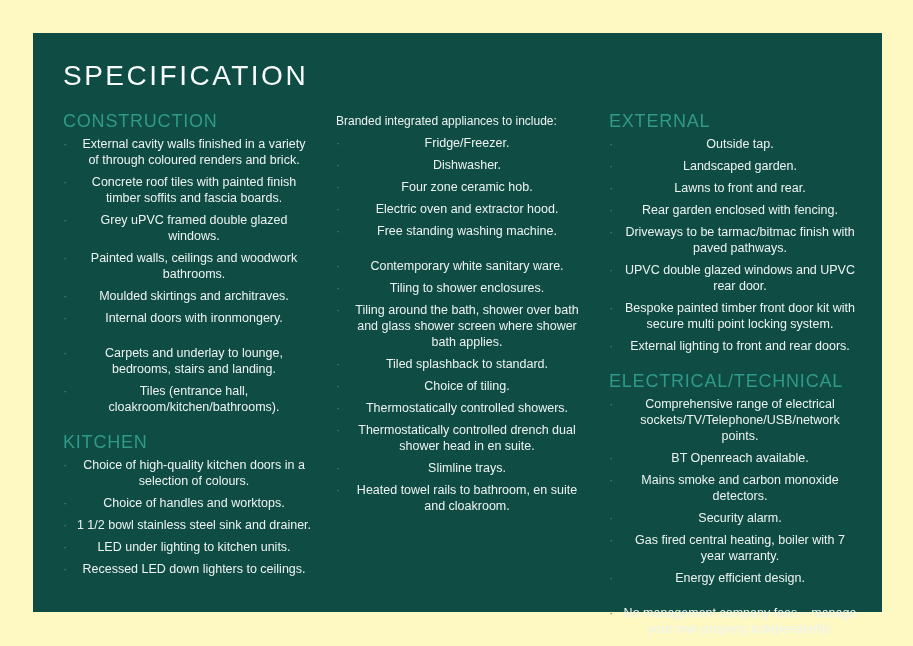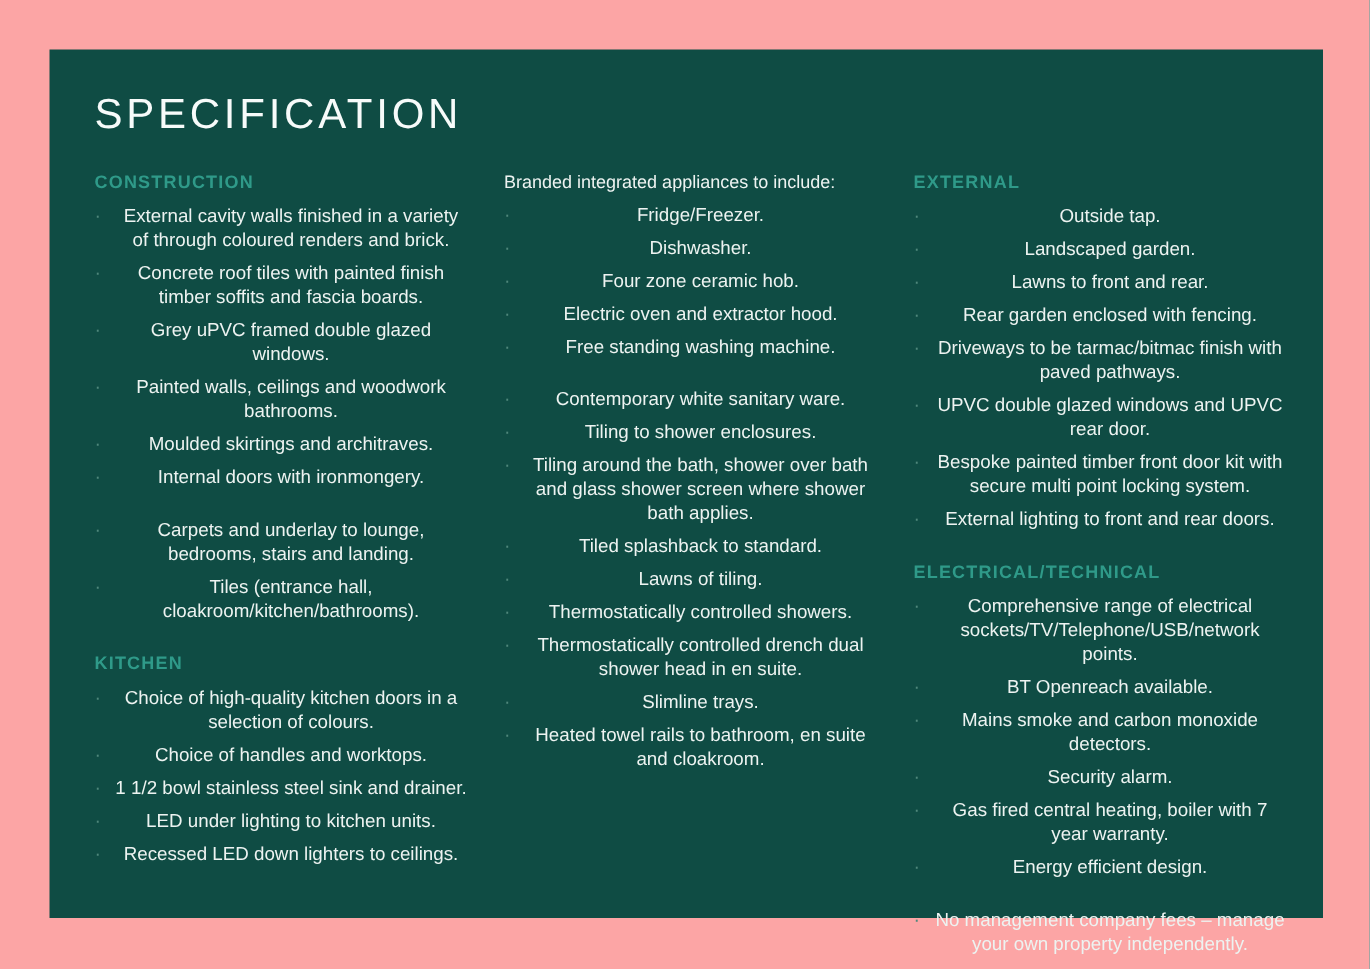--- a/index.html
+++ b/index.html
@@ -5,21 +5,21 @@
   html, body { margin: 0; padding: 0; }
   body {
     width: 913px; height: 646px;
     background: #ffffff;
     font-family: "Liberation Sans", sans-serif;
     overflow: hidden;
   }
   .page {
     position: relative;
     width: 913px; height: 646px;
-    background: #fca5a5;
+    background: #fef9c3;
   }
   .card {
     position: absolute;
     left: 33px; top: 33px;
     width: 849px; height: 579px;
     box-sizing: border-box;
     padding: 25px 30px 0 30px;
     background: #0f4c44;
   }
   .title {
@@ -38,22 +38,22 @@
     flex: none;
     width: 249px;
     display: flex;
     flex-direction: column;
     gap: 19px;
   }
   .section { }
   .section-heading {
     margin: 0 0 7px 0;
     color: #2f9a89;
-    font-size: 12px;
-    font-weight: bold;
+    font-size: 18px;
+    font-weight: normal;
     letter-spacing: 0.8px;
     line-height: 16px;
   }
   .section-intro {
     margin: 0 0 6px 0;
     color: #edf3f1;
     font-size: 12px;
     line-height: 16px;
   }
   .item-list {
@@ -193,21 +193,21 @@
               <li class="list-item">
                 <span class="bullet">·</span>
                 <span class="item-text">Tiling around the bath, shower over bath and glass shower screen where shower bath applies.</span>
               </li>
               <li class="list-item">
                 <span class="bullet">·</span>
                 <span class="item-text">Tiled splashback to standard.</span>
               </li>
               <li class="list-item">
                 <span class="bullet">·</span>
-                <span class="item-text">Lawns of tiling.</span>
+                <span class="item-text">Choice of tiling.</span>
               </li>
               <li class="list-item">
                 <span class="bullet">·</span>
                 <span class="item-text">Thermostatically controlled showers.</span>
               </li>
               <li class="list-item">
                 <span class="bullet">·</span>
                 <span class="item-text">Thermostatically controlled drench dual shower head in en suite.</span>
               </li>
               <li class="list-item">

